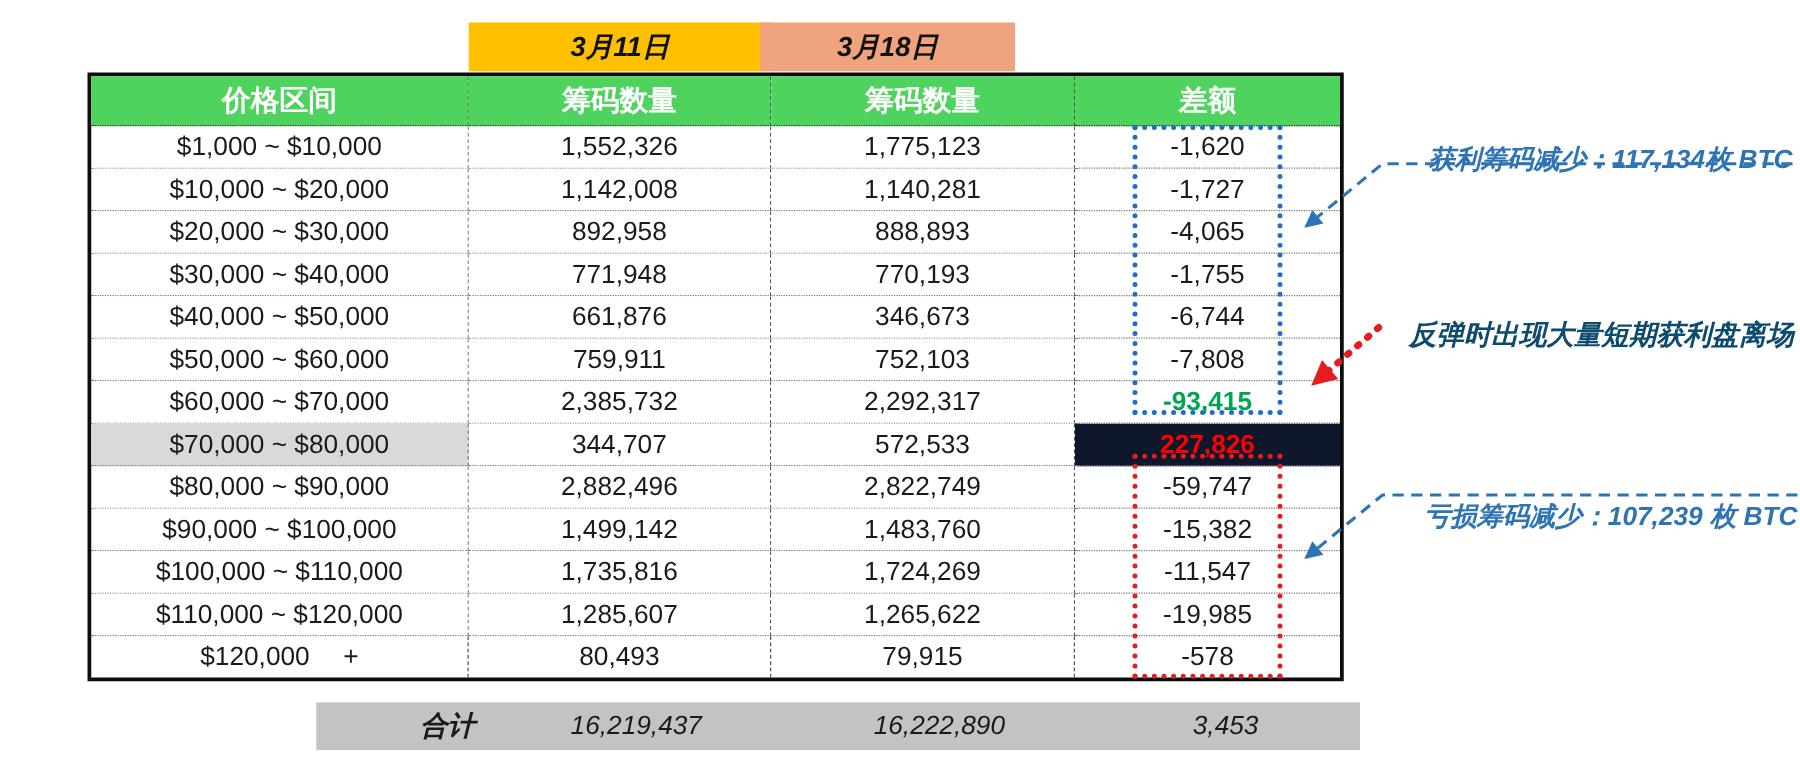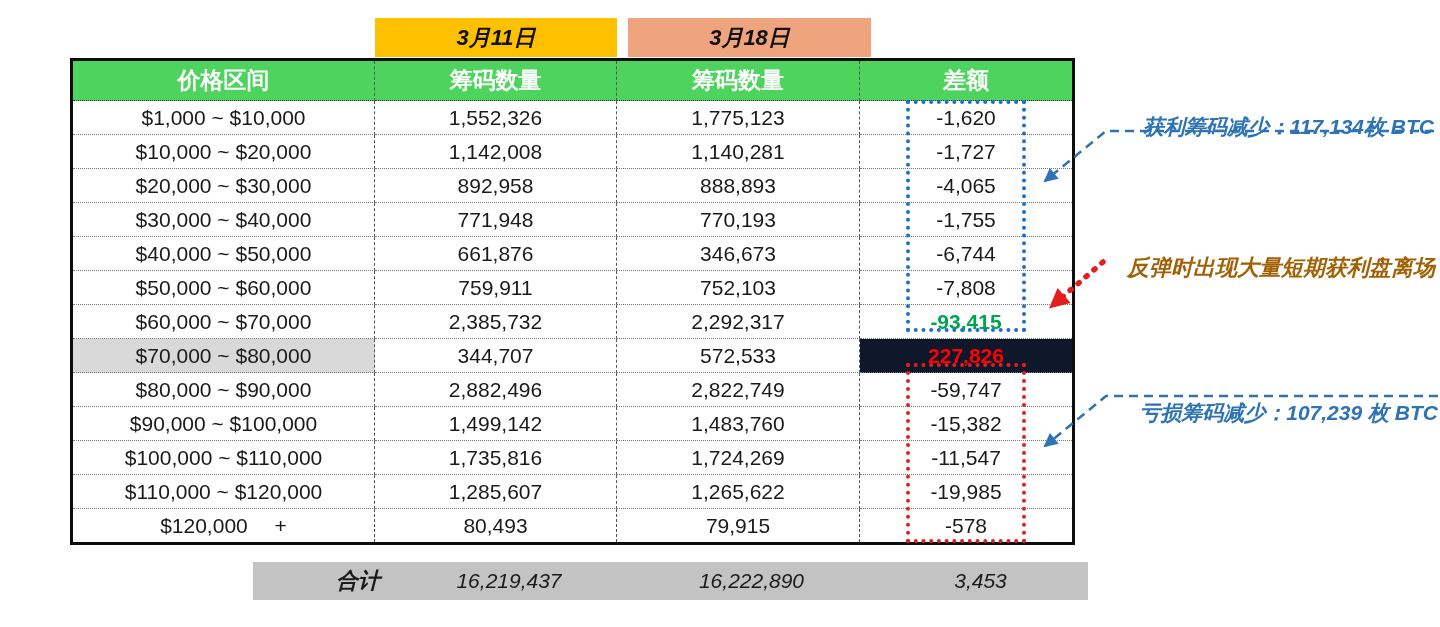--- a/index.html
+++ b/index.html
@@ -4,21 +4,21 @@
 <style>
   html,body{margin:0;padding:0;background:#ffffff;}
   #stage{
     position:relative;width:1440px;height:627px;background:#ffffff;overflow:hidden;
     font-family:"Liberation Sans","DejaVu Sans",sans-serif;color:#1a1a1a;border-radius:15px;
   }
   
   .band{position:absolute;top:18px;height:39px;display:flex;align-items:center;justify-content:center;
         font-size:22px;font-weight:bold;font-style:italic;color:#111;}
   #band-mar11{left:375px;width:242px;background:#FFC000;}
-  #band-mar18{left:628px;width:243px;background:#F0A47E;text-align:right;}
+  #band-mar18{left:608px;width:204px;background:#F0A47E;text-align:right;}
 
   
   #chip-table{position:absolute;left:70px;top:58px;border:3px solid #0d0d0d;background:#fff;}
   .trow{display:grid;grid-template-columns:302px 242px 243px 212px;}
   .cell{height:33px;line-height:33px;text-align:center;font-size:21px;
         border-right:1px dashed #555;border-bottom:1px dotted #777;overflow:hidden;white-space:nowrap;}
   .cell:last-child{border-right:none;text-align:center;}
   .trow:last-child .cell{border-bottom:none;}
   .hrow .cell{height:39px;line-height:39px;background:#4FD35F;color:#ffffff;font-weight:bold;font-size:23px;
               border-bottom:1px dotted #333;}
@@ -27,21 +27,21 @@
   .gold-red{background:#0f172a;color:#FE0000;font-weight:bold;}
 
   
   .hl-box{position:absolute;pointer-events:none;}
   #profit-box{left:906px;top:100px;width:112px;height:224px;border:4px dotted #1E6FC8;}
   #loss-box{left:906px;top:363px;width:112px;height:172px;border:4px dotted #E41E1E;}
 
   
   .anno{position:absolute;white-space:nowrap;font-style:italic;}
   #anno-profit{top:113px;right:6px;color:#2E74B5;font-weight:600;font-size:21px;}
-  #anno-rebound{top:253px;right:5px;color:#a16207;font-weight:bold;font-size:22px;font-family:Liberation Mono, monospace;}
+  #anno-rebound{top:253px;right:5px;color:#0c4a6e;font-weight:bold;font-size:22px;font-family:Liberation Mono, monospace;}
   #anno-loss{top:364px;right:2px;color:#2E74B5;font-weight:600;font-size:21px;margin-top:35px;}
 
   
   #arrows{position:absolute;left:0;top:0;pointer-events:none;}
 
   
   #totals{position:absolute;left:240px;top:562px;width:835px;height:38px;background:#C3C3C3;
           display:grid;grid-template-columns:135px 242px 243px 215px;align-items:center;margin-left:13px;}
   #totals .tcell{font-style:italic;font-size:21px;text-align:center;}
   #totals .tlabel{font-weight:bold;font-size:22px;text-align:right;padding-right:8px;}

